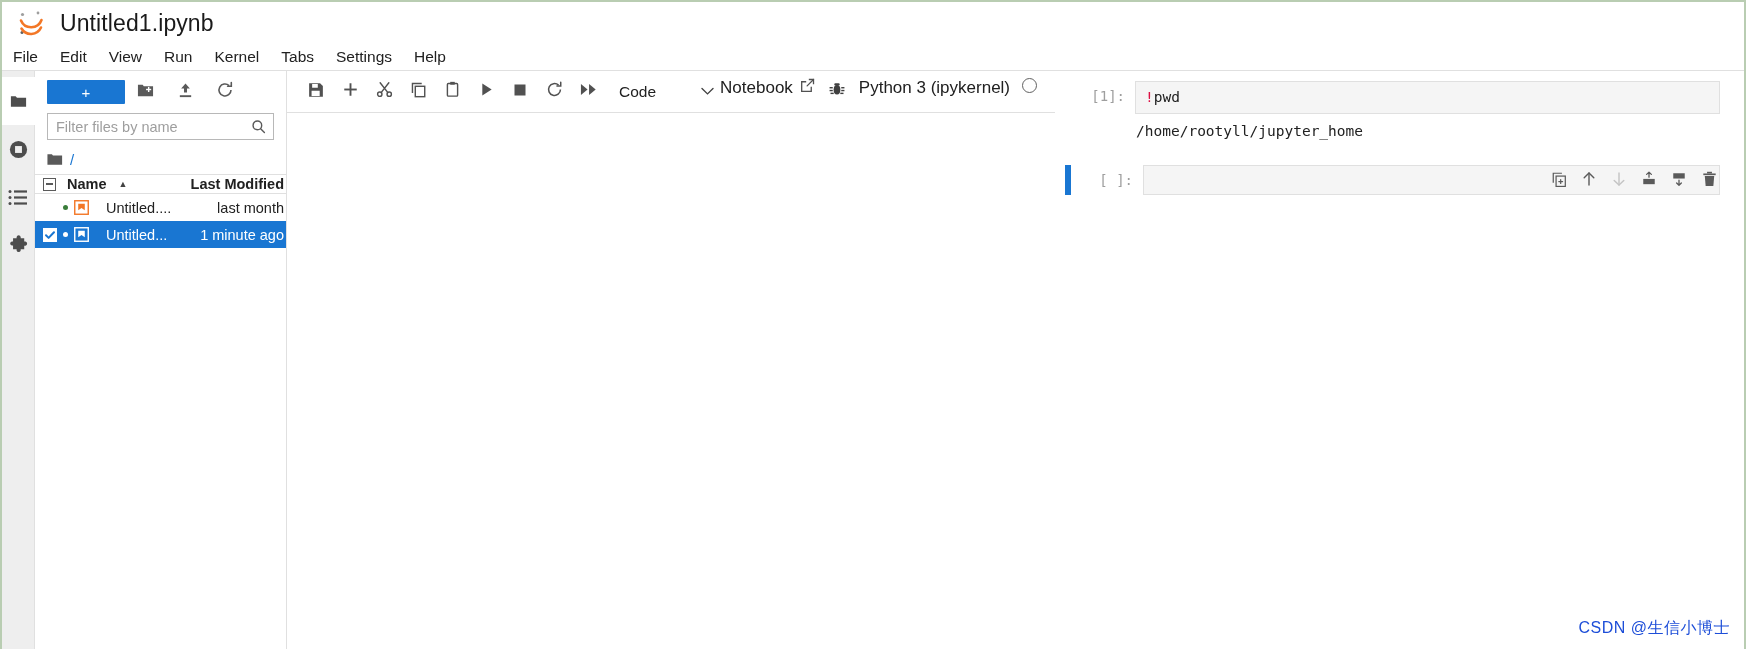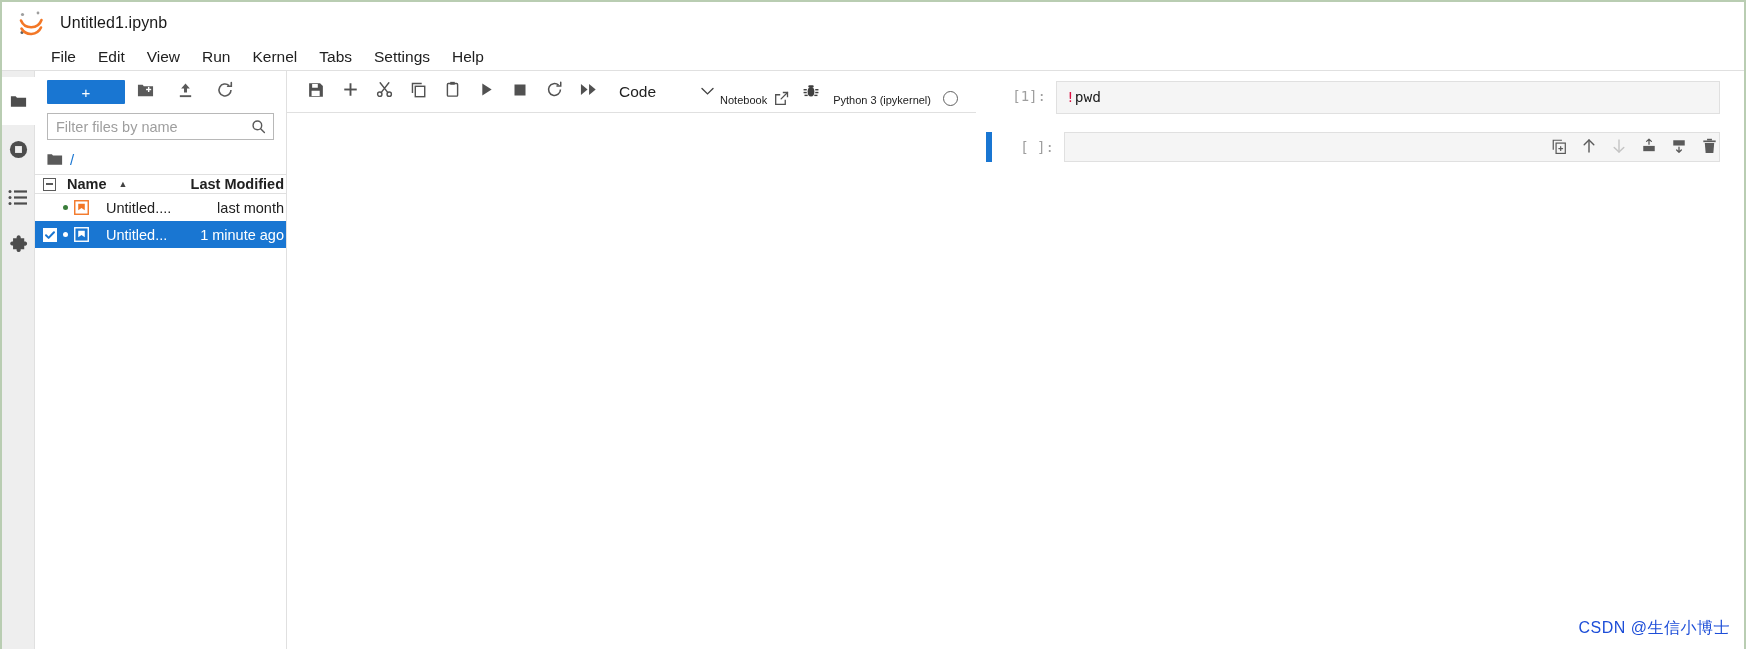--- a/index.html
+++ b/index.html
@@ -20,31 +20,30 @@
   .titlebar {
     height: 42px;
     display: flex;
     align-items: center;
     padding-left: 14px;
     background: #ffffff;
   }
   .jp-logo { width: 30px; height: 30px; flex: 0 0 auto; }
   .title-text {
     margin-left: 14px;
-    font-size: 16px;
+    font-size: 23px;
     color: #1a1a1a;
     letter-spacing: .1px;
   }
 
   
   .menubar {
     height: 27px;
     display: flex;
     align-items: center;
-    padding-left: 38px;
     background: #ffffff;
     border-bottom: 1px solid #e0e0e0;
   }
   .menu-item {
     font-size: 15.5px;
     color: #212121;
     padding: 2px 11px;
     cursor: pointer;
     white-space: nowrap;
   }
@@ -223,24 +222,24 @@
     gap: 45px;
     font-size: 15.5px;
     color: #212121;
     cursor: pointer;
     padding-right: 6px;
   }
   .chev { color: #424242; font-size: 11px; }
   .tb-spacer { flex: 1; }
   .tb-right {
     display: flex;
-    align-items: flex-end;
+    align-items: flex-start;
     gap: 0;
     padding-right: 18px;
-    font-size: 11px;
+    font-size: 17px;
     color: #212121;
   }
   .kernel-name-lbl { white-space: nowrap; }
   .ext-link { display: flex; margin-left: 7px; color: #515151; cursor: pointer;}
   .bug-btn {
     width: 44px; height: 28px;
     display: flex; align-items: center; justify-content: center;
     cursor: pointer; color: #3f3f3f;
   }
   .kernel-status {
@@ -618,20 +617,24 @@
         </div>
       </div>
 
       <div class="cells-area">
 
         <div class="cell-block">
           <div class="cell">
             <div class="cell-marker"></div>
             <div class="prompt in">[1]:</div>
             <div class="input-area"><span class="bang">!</span><span>pwd</span></div>
+          </div>
+          <div class="out-row">
+            <div class="out-prompt"></div>
+            <div class="output-area">/home/rootyll/jupyter_home</div>
           </div>
         </div>
 
         <div class="cell-block">
           <div class="cell active">
             <div class="cell-marker"></div>
             <div class="prompt in">[ ]:</div>
             <div class="input-area"></div>
 
             <div class="cell-actions">

